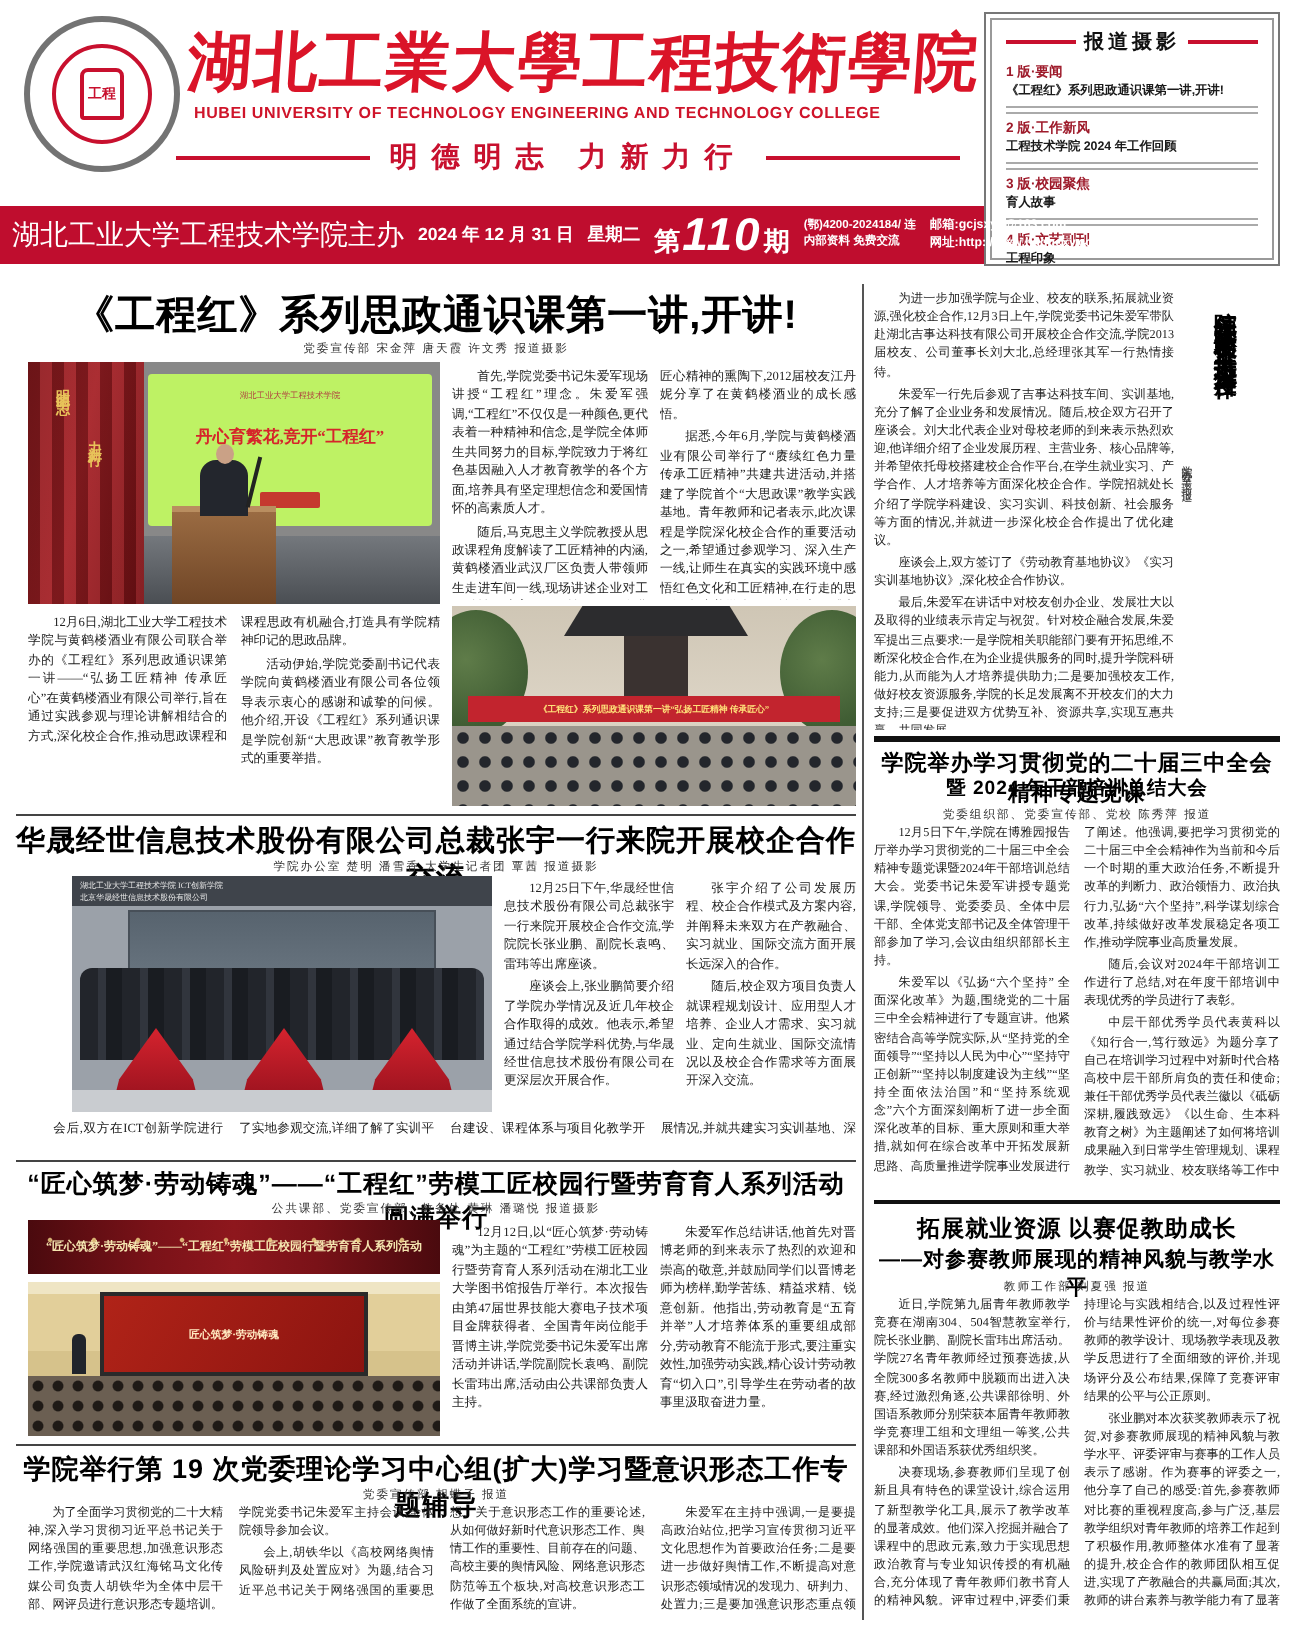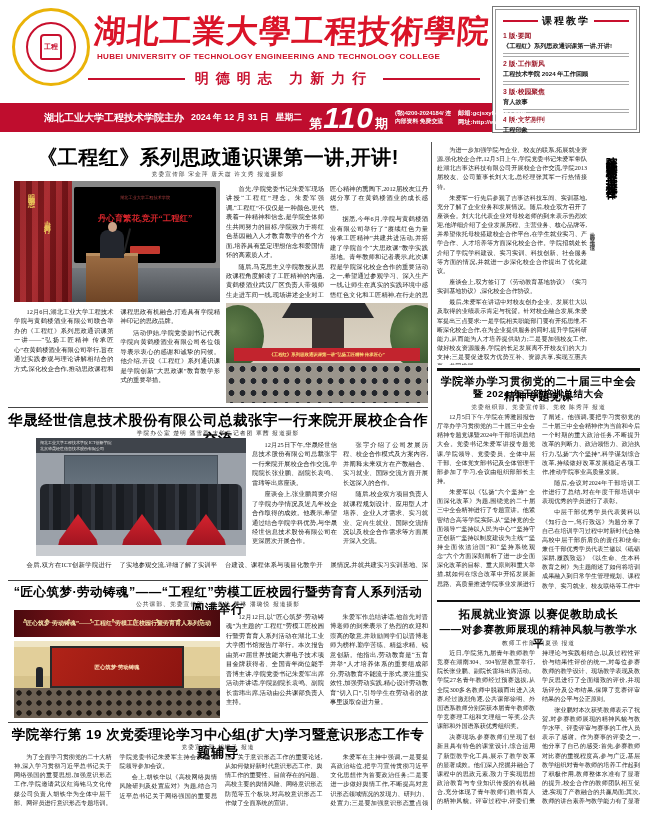--- a/index.html
+++ b/index.html
@@ -12,21 +12,21 @@
   .just{text-align:justify;}
   p{margin:0 0 2px 0;text-indent:2em;}
   .body-txt{font-size:6.3px;line-height:1.5;color:#222;overflow:hidden;}
   .byline{font-size:5.8px;color:#333;text-align:center;letter-spacing:1px;}
   .hl{font-weight:900;color:#000;letter-spacing:0.5px;}
   .hr-thin{background:#444;height:1px;}
   .hr-thick{background:#111;height:3px;}
   .vrule{background:#555;width:1px;}
 
   
-  .seal{left:12px;top:8px;width:72px;height:72px;border:3px solid #eab308;border-radius:50%;
+  .seal{left:12px;top:8px;width:72px;height:72px;border:3px solid #737373;border-radius:50%;
         display:flex;align-items:center;justify-content:center;}
   .seal-inner{width:46px;height:46px;border:2px solid #c8102e;border-radius:50%;
         display:flex;flex-direction:column;align-items:center;justify-content:center;color:#c8102e;}
   .seal-bell{width:18px;height:22px;border:2px solid #c8102e;border-radius:4px 4px 2px 2px;
         display:flex;align-items:center;justify-content:center;font-size:7px;font-weight:bold;color:#c8102e;}
   .title-cn{left:94px;top:10px;width:400px;font-size:32px;font-weight:900;color:#da1428;
         letter-spacing:1px;transform:skewX(-4deg);white-space:nowrap;}
   .title-en{left:97px;top:52px;width:420px;font-size:8px;font-weight:bold;color:#cf142a;letter-spacing:0.3px;white-space:nowrap;}
   .motto-row{left:88px;top:70px;width:392px;display:flex;align-items:center;gap:10px;}
   .motto-row .line{flex:1;height:2px;background:#c8102e;}
@@ -38,37 +38,37 @@
   .digest-title-row{display:flex;align-items:center;gap:4px;margin-bottom:3px;}
   .digest-title-row .rl{flex:1;height:2px;background:#c8102e;}
   .digest-title{font-size:10px;font-weight:900;color:#111;letter-spacing:2px;white-space:nowrap;}
   .digest-sec{font-size:6.8px;font-weight:bold;color:#9e1b2b;margin-top:2px;}
   .digest-it{font-size:6.2px;font-weight:bold;color:#1a1a1a;margin-top:1px;line-height:1.3;}
   .digest-div{border-top:1px solid #aaa;border-bottom:1px solid #aaa;height:2px;margin:3px 0 1px 0;}
 
   
   .issue-bar{left:0;top:103px;width:492px;height:29px;background:#bf0d2e;color:#fff;
         display:flex;align-items:center;padding:0 6px;box-sizing:border-box;gap:7px;white-space:nowrap;}
-  .ib-pub{font-size:10px;font-weight:bold;margin-left:38px;}
+  .ib-pub{font-size:14px;font-weight:normal;}
   .ib-date{font-size:8.8px;font-weight:bold;}
   .ib-issue{display:flex;align-items:baseline;font-weight:900;}
   .ib-issue .zi{font-size:13px;}
-  .ib-issue .num{font-size:30px;font-style:italic;letter-spacing:1px;margin:0 1px;}
+  .ib-issue .num{font-size:23px;font-style:italic;letter-spacing:1px;margin:0 1px;}
   .ib-small{display:flex;flex-direction:column;font-size:5.8px;line-height:1.35;font-weight:bold;}
   .ib-contact{display:flex;flex-direction:column;font-size:6.2px;line-height:1.4;font-weight:bold;}
 
   
   .photo{position:absolute;overflow:hidden;background:#888;}
   
   .pa-flags{position:absolute;left:0;top:0;width:58px;height:100%;
         background:linear-gradient(100deg,#8f1b1f,#a62126 45%,#7e1216);}
   .pa-flagfold{position:absolute;left:0;top:0;width:58px;height:100%;
         background:repeating-linear-gradient(90deg,rgba(0,0,0,0.25) 0 6px,rgba(255,255,255,0.06) 6px 12px);}
   .pa-vtext{position:absolute;writing-mode:vertical-rl;color:#e8c35a;font-size:7px;font-weight:bold;letter-spacing:2px;}
-  .pa-screen{position:absolute;left:60px;top:6px;right:4px;height:76px;background:#000000;border-radius:2px;padding-left:36px;}
+  .pa-screen{position:absolute;left:60px;top:6px;right:4px;height:76px;background:#bef264;border-radius:2px;padding-left:36px;}
   .pa-brand{position:absolute;top:8px;left:0;right:0;text-align:center;font-size:4.2px;color:#b04040;}
   .pa-stitle{position:absolute;top:26px;left:0;right:0;text-align:center;font-size:8.4px;font-weight:900;color:#d6252b;}
   .pa-tag{position:absolute;bottom:9px;left:50%;transform:translateX(-50%);width:30px;height:8px;background:#c5392f;border-radius:1px;}
   .pa-floor{position:absolute;left:58px;bottom:0;right:0;height:34px;background:linear-gradient(#74787d,#4a4e53);}
   .pa-podium{position:absolute;left:72px;bottom:0;width:52px;height:46px;background:linear-gradient(#9a6b42,#6f4526);border-top:3px solid #b98e60;}
   .pa-person{position:absolute;left:86px;bottom:44px;width:24px;height:28px;background:#23262d;border-radius:8px 8px 0 0;}
   .pa-head{position:absolute;left:94px;bottom:70px;width:9px;height:10px;background:#caa186;border-radius:50%;}
   .pa-mic{position:absolute;left:112px;bottom:48px;width:1.5px;height:26px;background:#222;transform:rotate(14deg);}
   
   .pb-wall{position:absolute;inset:0;background:linear-gradient(#cfc6b5,#ddd5c6 55%,#b9b2a6);}
@@ -132,21 +132,21 @@
     <div class="line"></div>
     <div class="motto-txt">明德明志 力新力行</div>
     <div class="line"></div>
   </div>
   <div class="abs title-en sans">HUBEI UNIVERSITY OF TECHNOLOGY ENGINEERING AND TECHNOLOGY COLLEGE</div>
 
   <div class="abs digest sans">
     <div class="digest-in">
       <div class="digest-title-row">
         <div class="rl"></div>
-        <div class="digest-title">课程教学</div>
+        <div class="digest-title">报道摄影</div>
         <div class="rl"></div>
       </div>
       <div>
         <div class="digest-sec">1 版·要闻</div>
         <div class="digest-it">《工程红》系列思政通识课第一讲,开讲!</div>
       </div>
       <div class="digest-div"></div>
       <div>
         <div class="digest-sec">2 版·工作新风</div>
         <div class="digest-it">工程技术学院 2024 年工作回顾</div>

